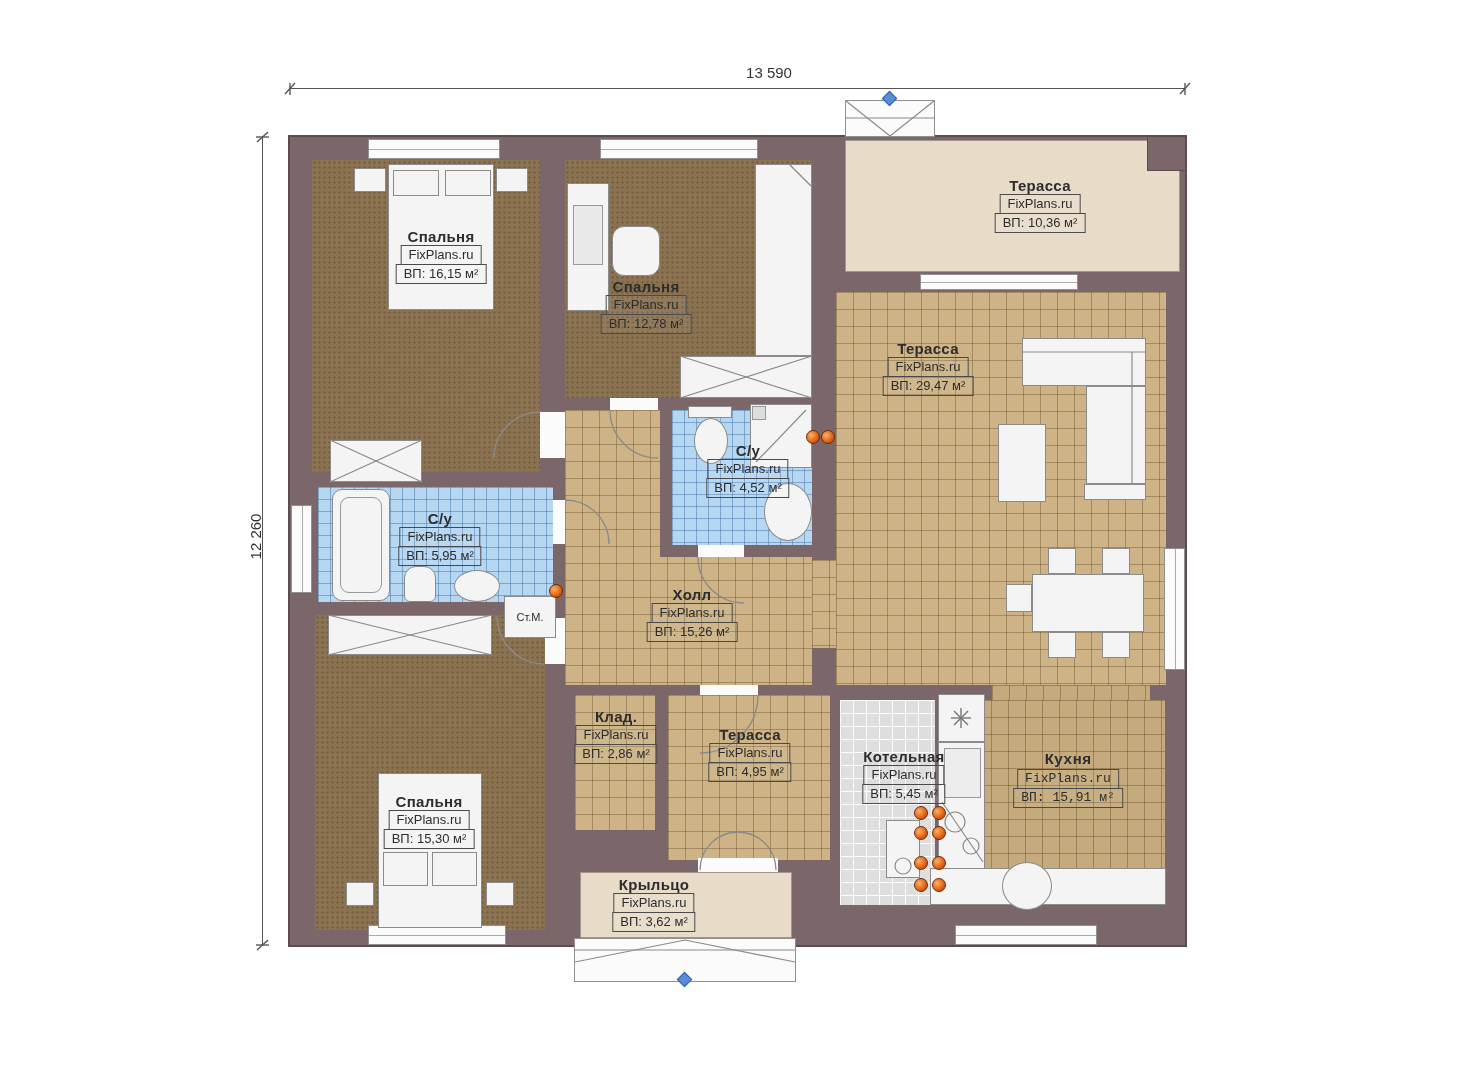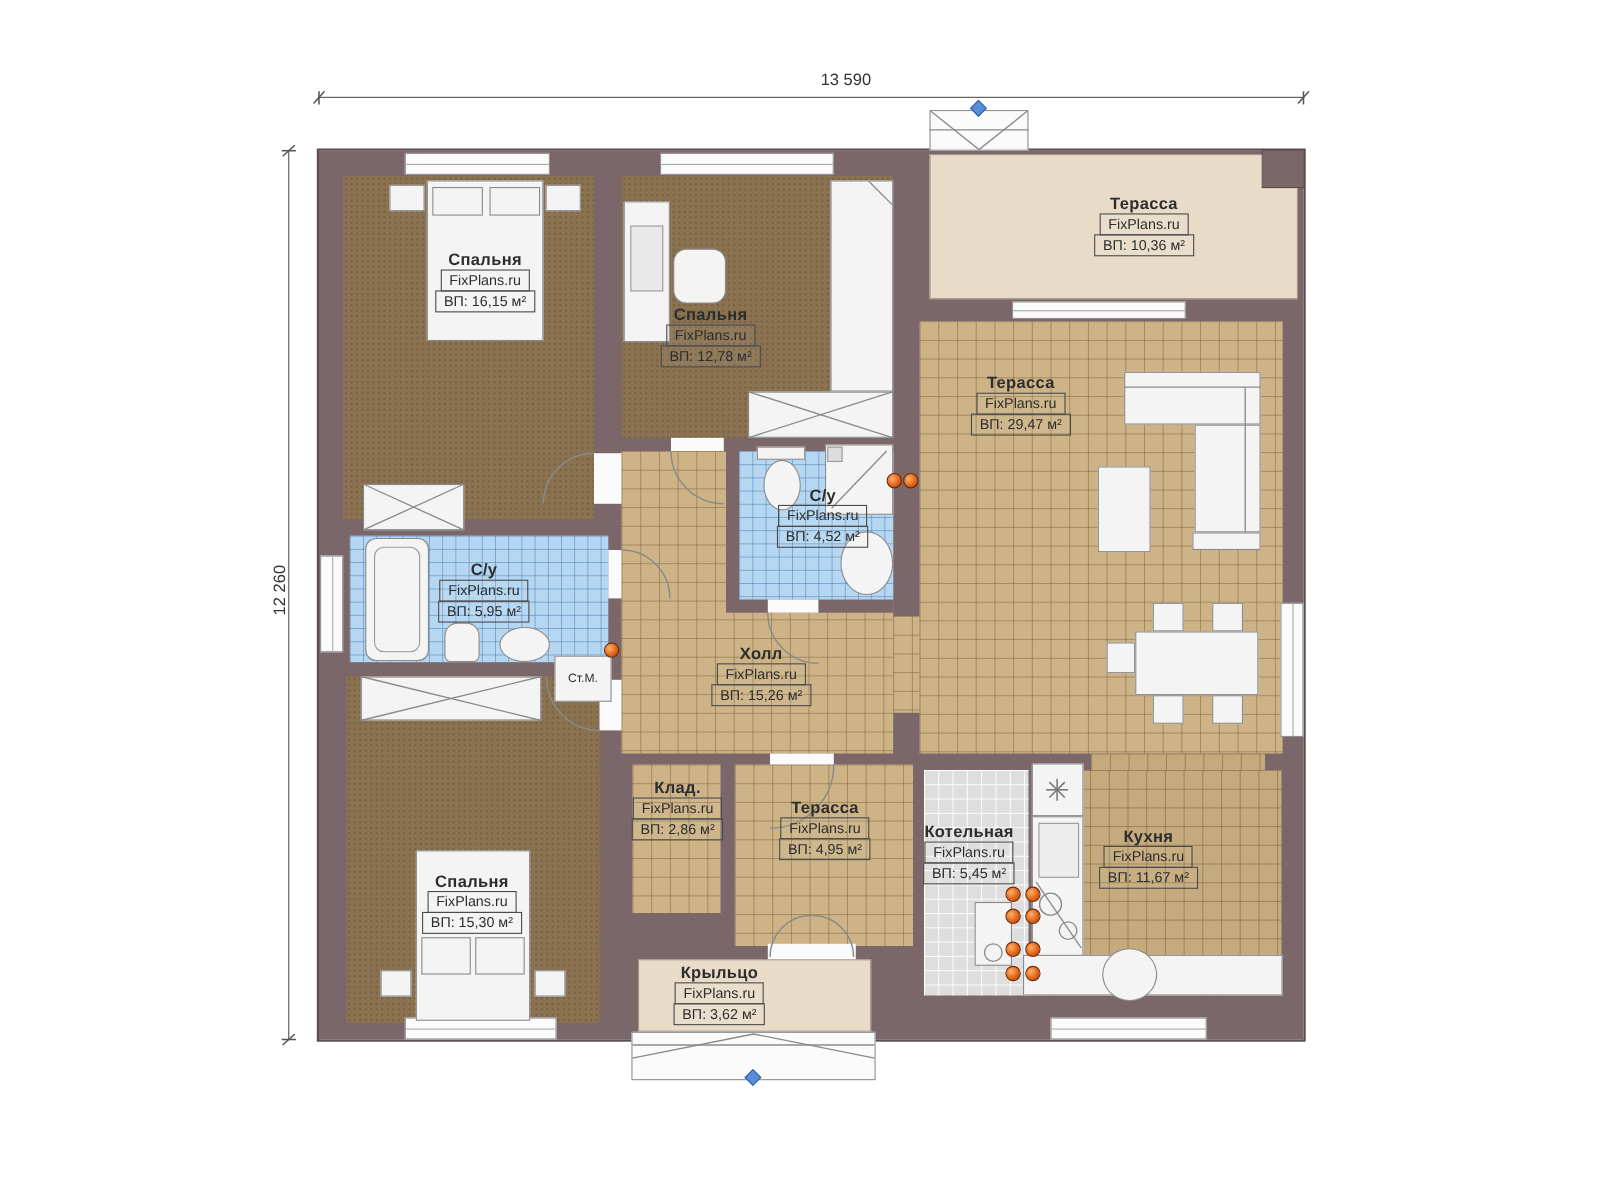--- a/index.html
+++ b/index.html
@@ -269,29 +269,29 @@
   <div class="room-label" style="left:616px;top:708px;">
     <div class="rl-name">Клад.</div>
     <div class="rl-box">FixPlans.ru</div>
     <div class="rl-box">ВП: 2,86 м²</div>
   </div>
   <div class="room-label" style="left:750px;top:726px;">
     <div class="rl-name">Терасса</div>
     <div class="rl-box">FixPlans.ru</div>
     <div class="rl-box">ВП: 4,95 м²</div>
   </div>
-  <div class="room-label" style="left:881px;top:748px;">
+  <div class="room-label" style="left:904px;top:748px;">
     <div class="rl-name">Котельная</div>
     <div class="rl-box">FixPlans.ru</div>
     <div class="rl-box">ВП: 5,45 м²</div>
   </div>
-  <div class="room-label" style="left:1044px;top:752px;">
+  <div class="room-label" style="left:1068px;top:752px;font-family:Liberation Mono, monospace;">
     <div class="rl-name">Кухня</div>
     <div class="rl-box">FixPlans.ru</div>
-    <div class="rl-box">ВП: 11,67 м²</div>
+    <div class="rl-box">ВП: 15,91 м²</div>
   </div>
   <div class="room-label" style="left:429px;top:793px;">
     <div class="rl-name">Спальня</div>
     <div class="rl-box">FixPlans.ru</div>
     <div class="rl-box">ВП: 15,30 м²</div>
   </div>
   <div class="room-label" style="left:654px;top:876px;">
     <div class="rl-name">Крыльцо</div>
     <div class="rl-box">FixPlans.ru</div>
     <div class="rl-box">ВП: 3,62 м²</div>

